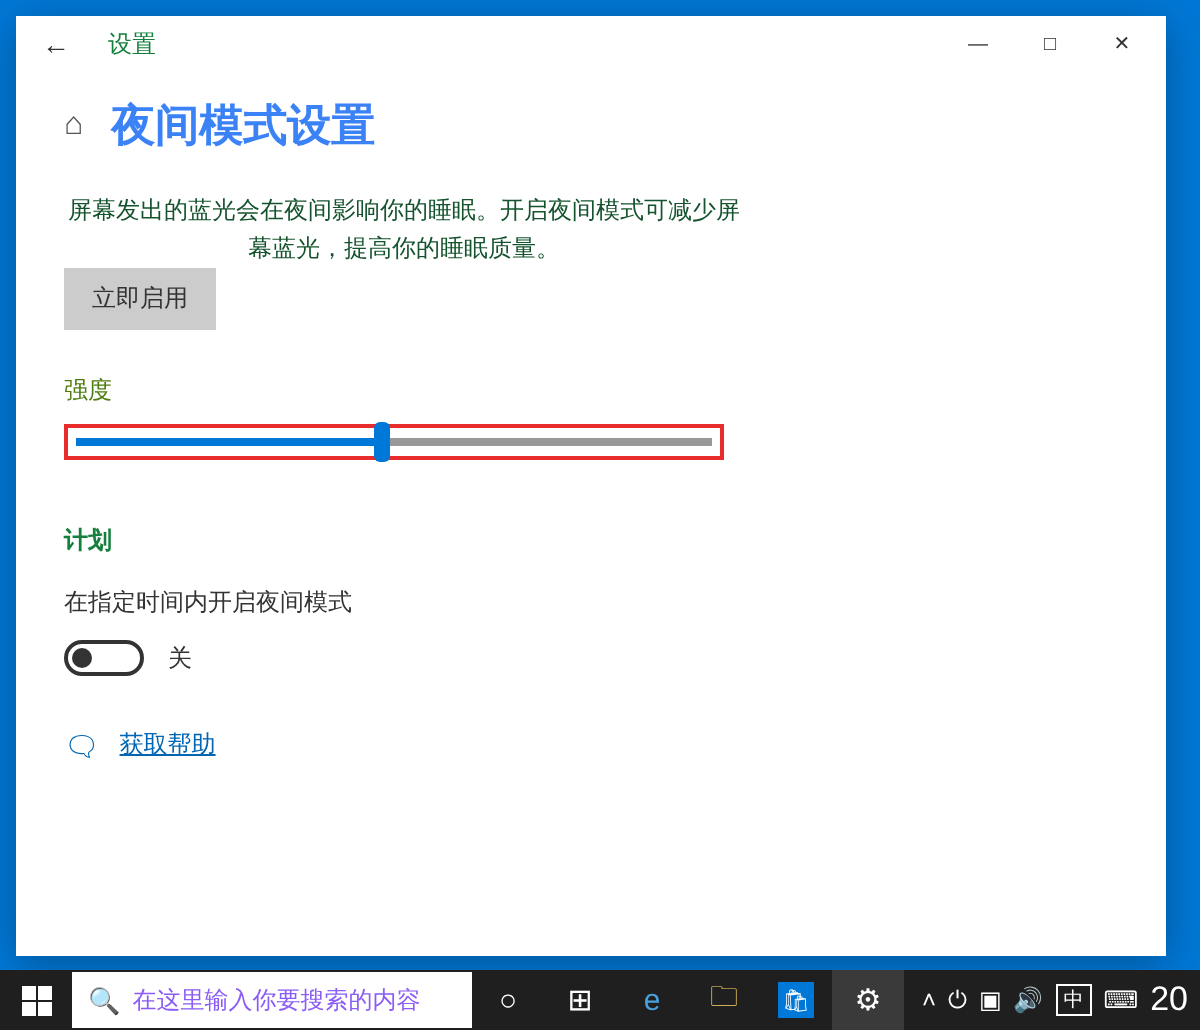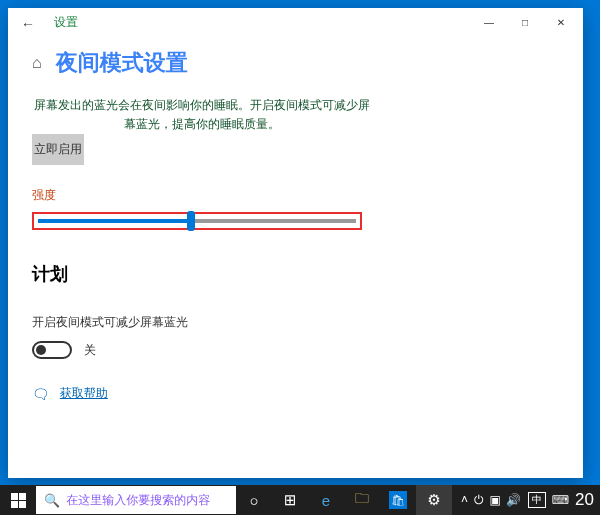--- a/index.html
+++ b/index.html
@@ -76,31 +76,31 @@
       color: #3b82f6;
     }
     .description {
       font-size: 12px;
       color: #14532d;
       line-height: 1.6;
       max-width: 340px;
       text-align: center;
     }
     .enable-btn {
-      padding: 7px 2px;
+      padding: 7px 14px;
       background: #ccc;
       border: none;
       font-size: 12px;
       color: #333;
       cursor: pointer;
       margin-bottom: 22px;
     }
     .slider-label {
       font-size: 12px;
-      color: #c2410c;
+      color: #4d7c0f;
       margin-bottom: 8px;
     }
     .slider-wrap {
       border: 2px solid #e92c2c;
       padding: 5px 4px;
       width: 330px;
       margin-bottom: 32px;
     }
     .slider-track {
       position: relative;
@@ -119,23 +119,23 @@
       position: absolute;
       left: 48%;
       top: 50%;
       transform: translate(-50%, -50%);
       width: 8px;
       height: 20px;
       background: #0078d7;
       border-radius: 3px;
     }
     .section-title {
-      font-size: 18px;
-      color: #000000;
-      margin-bottom: 28px;
+      font-size: 12px;
+      color: #15803d;
+      margin-bottom: 14px;
     }
     .sub-desc {
       font-size: 12px;
       color: #333;
       margin-bottom: 10px;
     }
     .toggle-row {
       display: flex;
       align-items: center;
       gap: 12px;
@@ -274,21 +274,21 @@
 
     <div class="slider-label">强度</div>
     <div class="slider-wrap">
       <div class="slider-track">
         <div class="slider-fill"></div>
         <div class="slider-thumb"></div>
       </div>
     </div>
 
     <h2 class="section-title">计划</h2>
-    <div class="sub-desc">开启夜间模式可减少屏幕蓝光</div>
+    <div class="sub-desc">在指定时间内开启夜间模式</div>
     <div class="toggle-row">
       <div class="toggle">
         <div class="toggle-knob"></div>
       </div>
       <span class="toggle-label">关</span>
     </div>
 
     <div class="help-row">
       <span class="help-icon">🗨</span>
       <span class="help-link">获取帮助</span>

